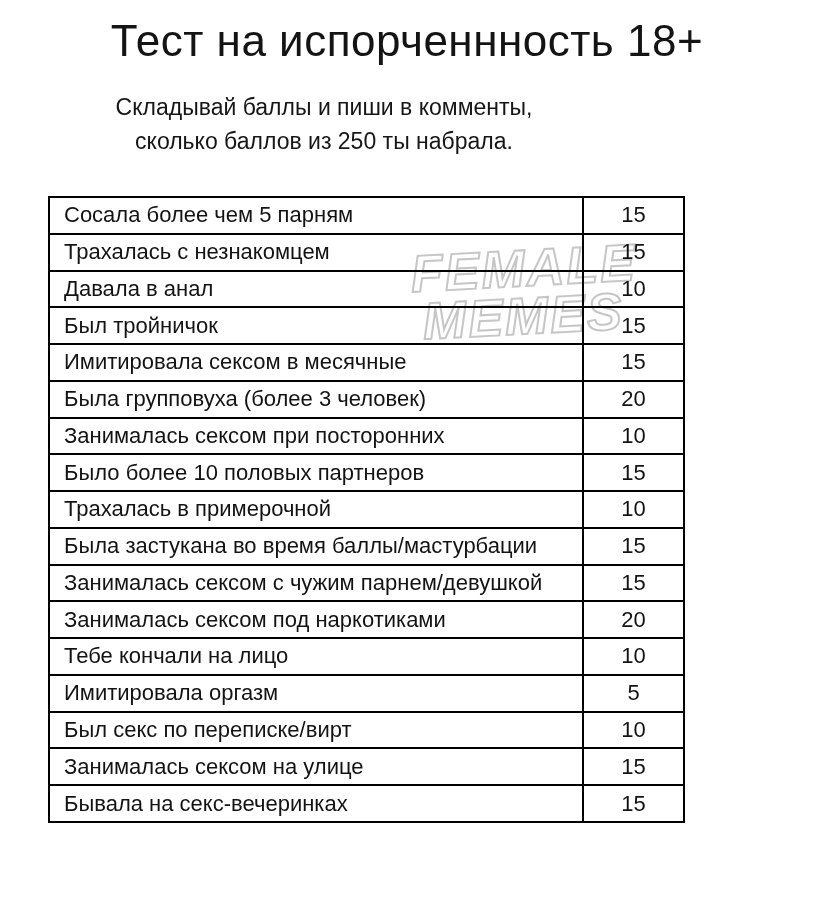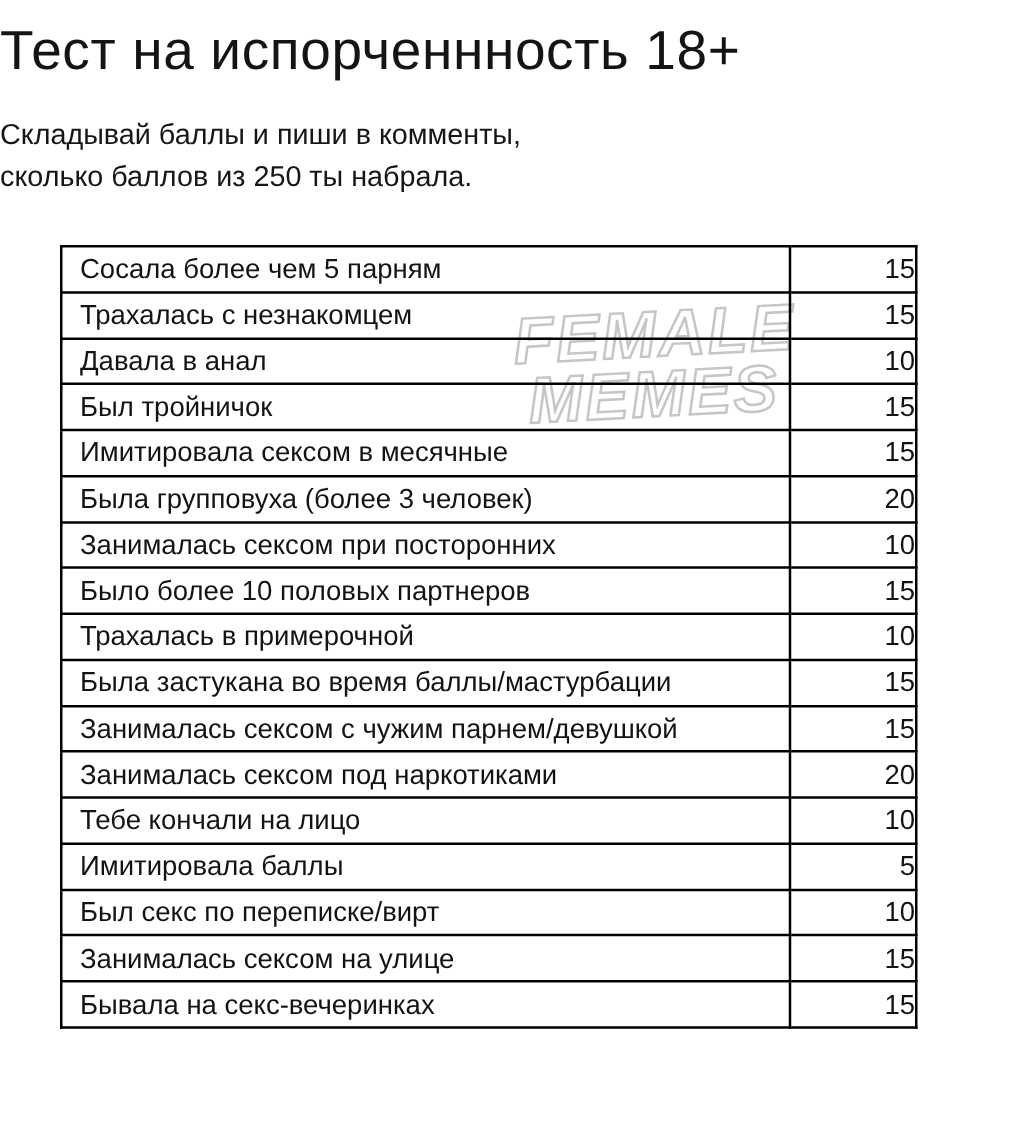--- a/index.html
+++ b/index.html
@@ -13,32 +13,32 @@
     position: relative;
     overflow: hidden;
     font-family: "Liberation Sans", sans-serif;
     color: #111111;
   }
   .title {
     position: absolute;
     top: 16px;
     left: 0;
     width: 814px;
-    text-align: left;
+    text-align: center;
     font-size: 44px;
     font-weight: 400;
     letter-spacing: 0.5px;
     color: #141414;
   }
   .subtitle {
     position: absolute;
     top: 90px;
     left: 0;
     width: 648px;
-    text-align: left;
+    text-align: center;
     font-size: 23px;
     line-height: 34px;
     font-weight: 400;
     color: #161616;
   }
   .watermark {
     position: absolute;
     left: 412px;
     top: 244px;
     z-index: 1;
@@ -53,21 +53,21 @@
     text-align: center;
     user-select: none;
   }
   .watermark .wm-line2 {
     margin-left: -6px;
   }
   table.score-table {
     position: absolute;
     left: 48px;
     top: 196px;
-    width: 686px;
+    width: 637px;
     height: 627px;
     z-index: 2;
     border-collapse: collapse;
     table-layout: fixed;
     background: transparent;
   }
   table.score-table td {
     border: 2px solid #000000;
     font-size: 22px;
     color: #131313;
@@ -76,21 +76,21 @@
     white-space: nowrap;
     overflow: hidden;
   }
   td.label-cell {
     padding: 0 6px 0 14px;
     text-align: left;
   }
   td.points-cell {
     width: 99px;
     padding: 0;
-    text-align: right;
+    text-align: center;
   }
 </style>
 </head>
 <body>
 
 <div class="title">Тест на испорченнность 18+</div>
 
 <div class="subtitle">
   <div>Складывай баллы и пиши в комменты,</div>
   <div>сколько баллов из 250 ты набрала.</div>
@@ -149,21 +149,21 @@
       </tr>
       <tr>
         <td class="label-cell">Занималась сексом под наркотиками</td>
         <td class="points-cell">20</td>
       </tr>
       <tr>
         <td class="label-cell">Тебе кончали на лицо</td>
         <td class="points-cell">10</td>
       </tr>
       <tr>
-        <td class="label-cell">Имитировала баллы</td>
+        <td class="label-cell">Имитировала оргазм</td>
         <td class="points-cell">5</td>
       </tr>
       <tr>
         <td class="label-cell">Был секс по переписке/вирт</td>
         <td class="points-cell">10</td>
       </tr>
       <tr>
         <td class="label-cell">Занималась сексом на улице</td>
         <td class="points-cell">15</td>
       </tr>

